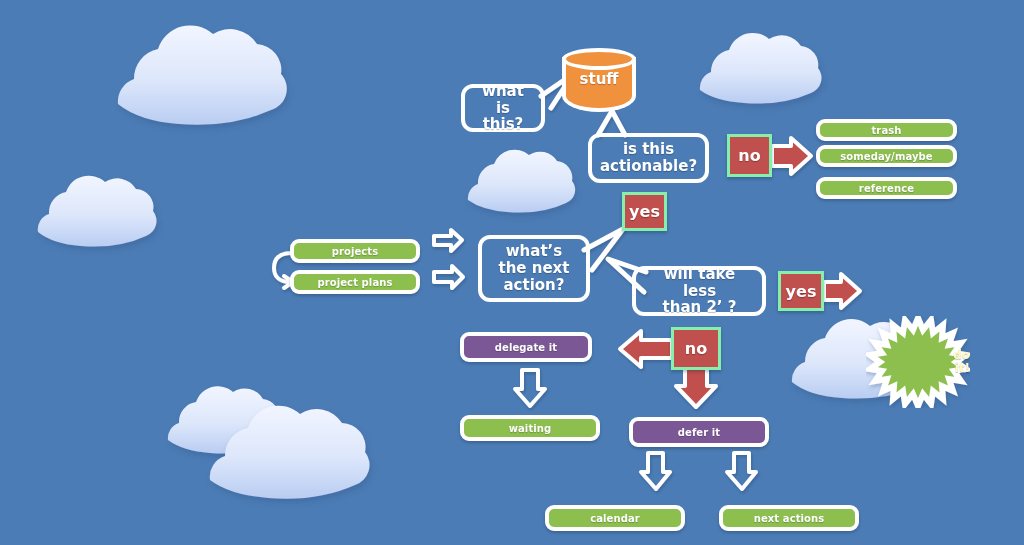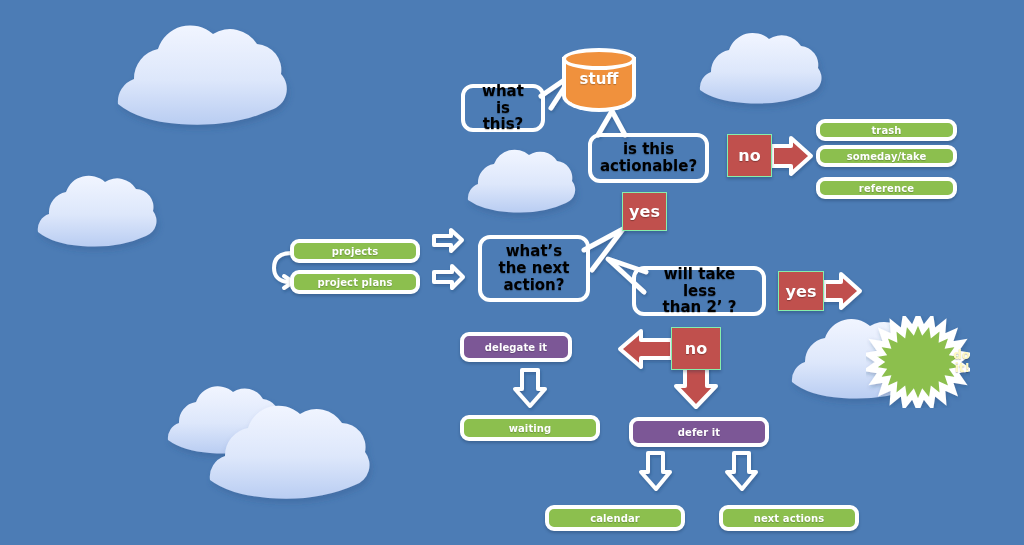--- a/index.html
+++ b/index.html
@@ -47,35 +47,35 @@
 
   
   .bubble {
     display: flex;
     align-items: center;
     justify-content: center;
     text-align: center;
     border: 4px solid #ffffff;
     border-radius: 12px;
     background: transparent;
-    color: #000000;
+    color: #ffffff;
     font-weight: bold;
     font-size: 15px;
     line-height: 1.12;
     text-shadow: 0 1px 1px rgba(0,0,0,.25);
     padding: 4px 8px;
   }
 
   
   .chip {
     display: flex;
     align-items: center;
     justify-content: center;
     background: #c0504d;
-    border: 1px solid #86efac;
+    border: 3px solid #86efac;
     color: #ffffff;
     font-weight: bold;
     font-size: 16px;
     text-shadow: 0 1px 1px rgba(0,0,0,.3);
     box-shadow: 0 2px 3px rgba(18,40,70,.3);
   }
 
   
   .cylinder {
     position: relative;
@@ -323,21 +323,21 @@
 
   <div class="node chip" style="left:727px; top:134px; width:45px; height:43px;">
     <span>no</span>
   </div>
 
   <div class="node pill green" style="left:816px; top:119px; width:141px; height:22px;">
     <span>trash</span>
   </div>
 
   <div class="node pill green" style="left:816px; top:145px; width:141px; height:22px;">
-    <span>someday/take</span>
+    <span>someday/maybe</span>
   </div>
 
   <div class="node pill green" style="left:816px; top:177px; width:141px; height:22px;">
     <span>reference</span>
   </div>
 
   <div class="node chip" style="left:622px; top:192px; width:45px; height:39px;">
     <span>yes</span>
   </div>
 
@@ -380,21 +380,21 @@
     <div class="burst-label">
       <span>do</span><br>
       <span>it!</span>
     </div>
   </div>
 
   <div class="node chip" style="left:671px; top:327px; width:50px; height:43px;">
     <span>no</span>
   </div>
 
-  <div class="node pill purple" style="left:460px; top:332px; width:112px; height:30px;text-align:right;">
+  <div class="node pill purple" style="left:460px; top:332px; width:132px; height:30px;text-align:right;">
     <span>delegate it</span>
   </div>
 
   <div class="node pill green" style="left:460px; top:415px; width:140px; height:26px;">
     <span>waiting</span>
   </div>
 
   <div class="node pill purple" style="left:629px; top:417px; width:140px; height:30px;">
     <span>defer it</span>
   </div>

